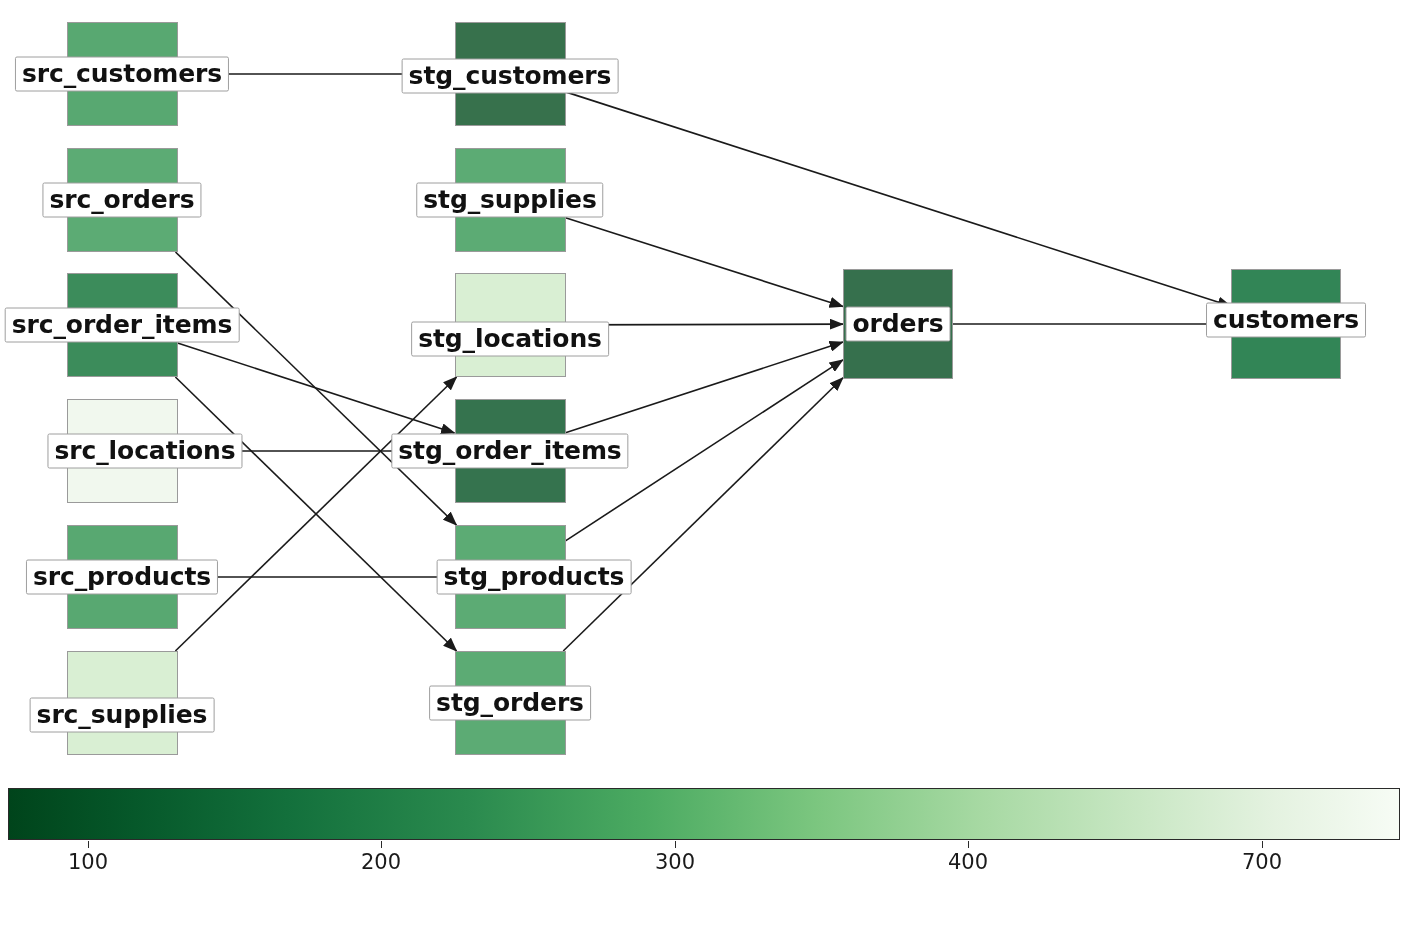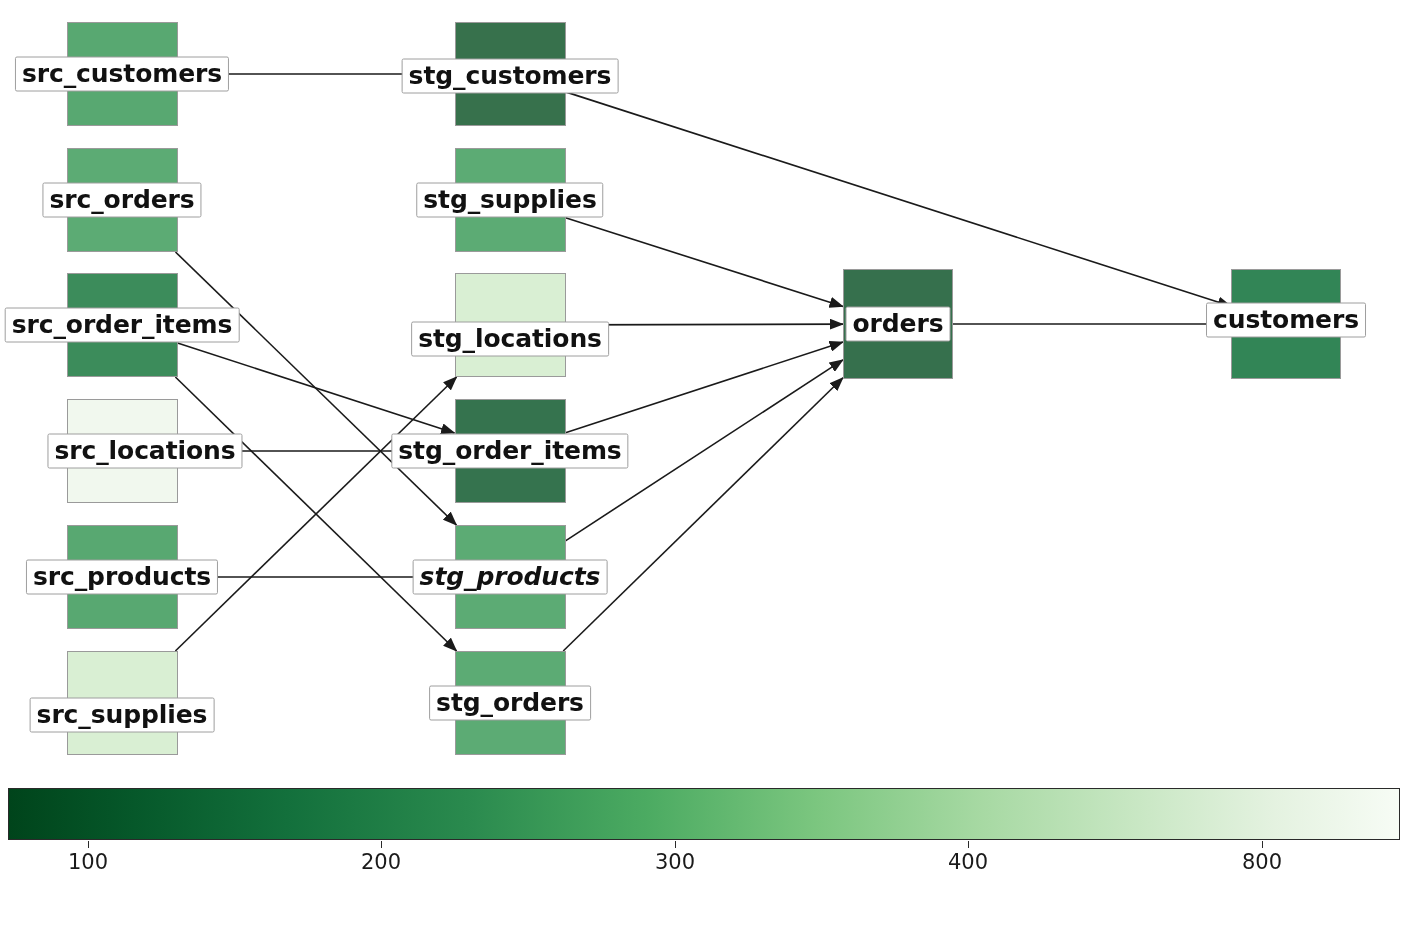--- a/index.html
+++ b/index.html
@@ -108,36 +108,36 @@
         <div class="node-label" style="left: 122px; top: 74px;">src_customers</div>
         <div class="node-label" style="left: 122px; top: 200px;">src_orders</div>
         <div class="node-label" style="left: 122px; top: 325px;">src_order_items</div>
         <div class="node-label" style="left: 122px; top: 451px; margin-left: 23px;">src_locations</div>
         <div class="node-label" style="left: 122px; top: 577px;">src_products</div>
         <div class="node-label" style="left: 122px; top: 703px; margin-top: 12px;">src_supplies</div>
         <div class="node-label" style="left: 510px; top: 76px;">stg_customers</div>
         <div class="node-label" style="left: 510px; top: 200px;">stg_supplies</div>
         <div class="node-label" style="left: 510px; top: 325px; margin-top: 14px;">stg_locations</div>
         <div class="node-label" style="left: 510px; top: 451px;">stg_order_items</div>
-        <div class="node-label" style="left: 510px; top: 577px; font-style: italic;">stg_products</div>
+        <div class="node-label" style="left: 534px; top: 577px;">stg_products</div>
         <div class="node-label" style="left: 510px; top: 703px;">stg_orders</div>
         <div class="node-label" style="left: 898px; top: 324px;">orders</div>
         <div class="node-label" style="left: 1286px; top: 320px;">customers</div>
       </div>
   </div>
 
   <div id="colorbar-wrap">
     <div id="colorbar"></div>
     <div id="tick-group">
         <div class="tick" style="left: 88px;"></div>
         <div class="tick-label" style="left: 88px;">100</div>
         <div class="tick" style="left: 381px;"></div>
         <div class="tick-label" style="left: 381px;">200</div>
         <div class="tick" style="left: 675px;"></div>
         <div class="tick-label" style="left: 675px;">300</div>
         <div class="tick" style="left: 968px;"></div>
         <div class="tick-label" style="left: 968px;">400</div>
         <div class="tick" style="left: 1262px;"></div>
-        <div class="tick-label" style="left: 1262px;">800</div>
+        <div class="tick-label" style="left: 1262px;">700</div>
       </div>
   </div>
 
 </div>
 
 </body></html>

